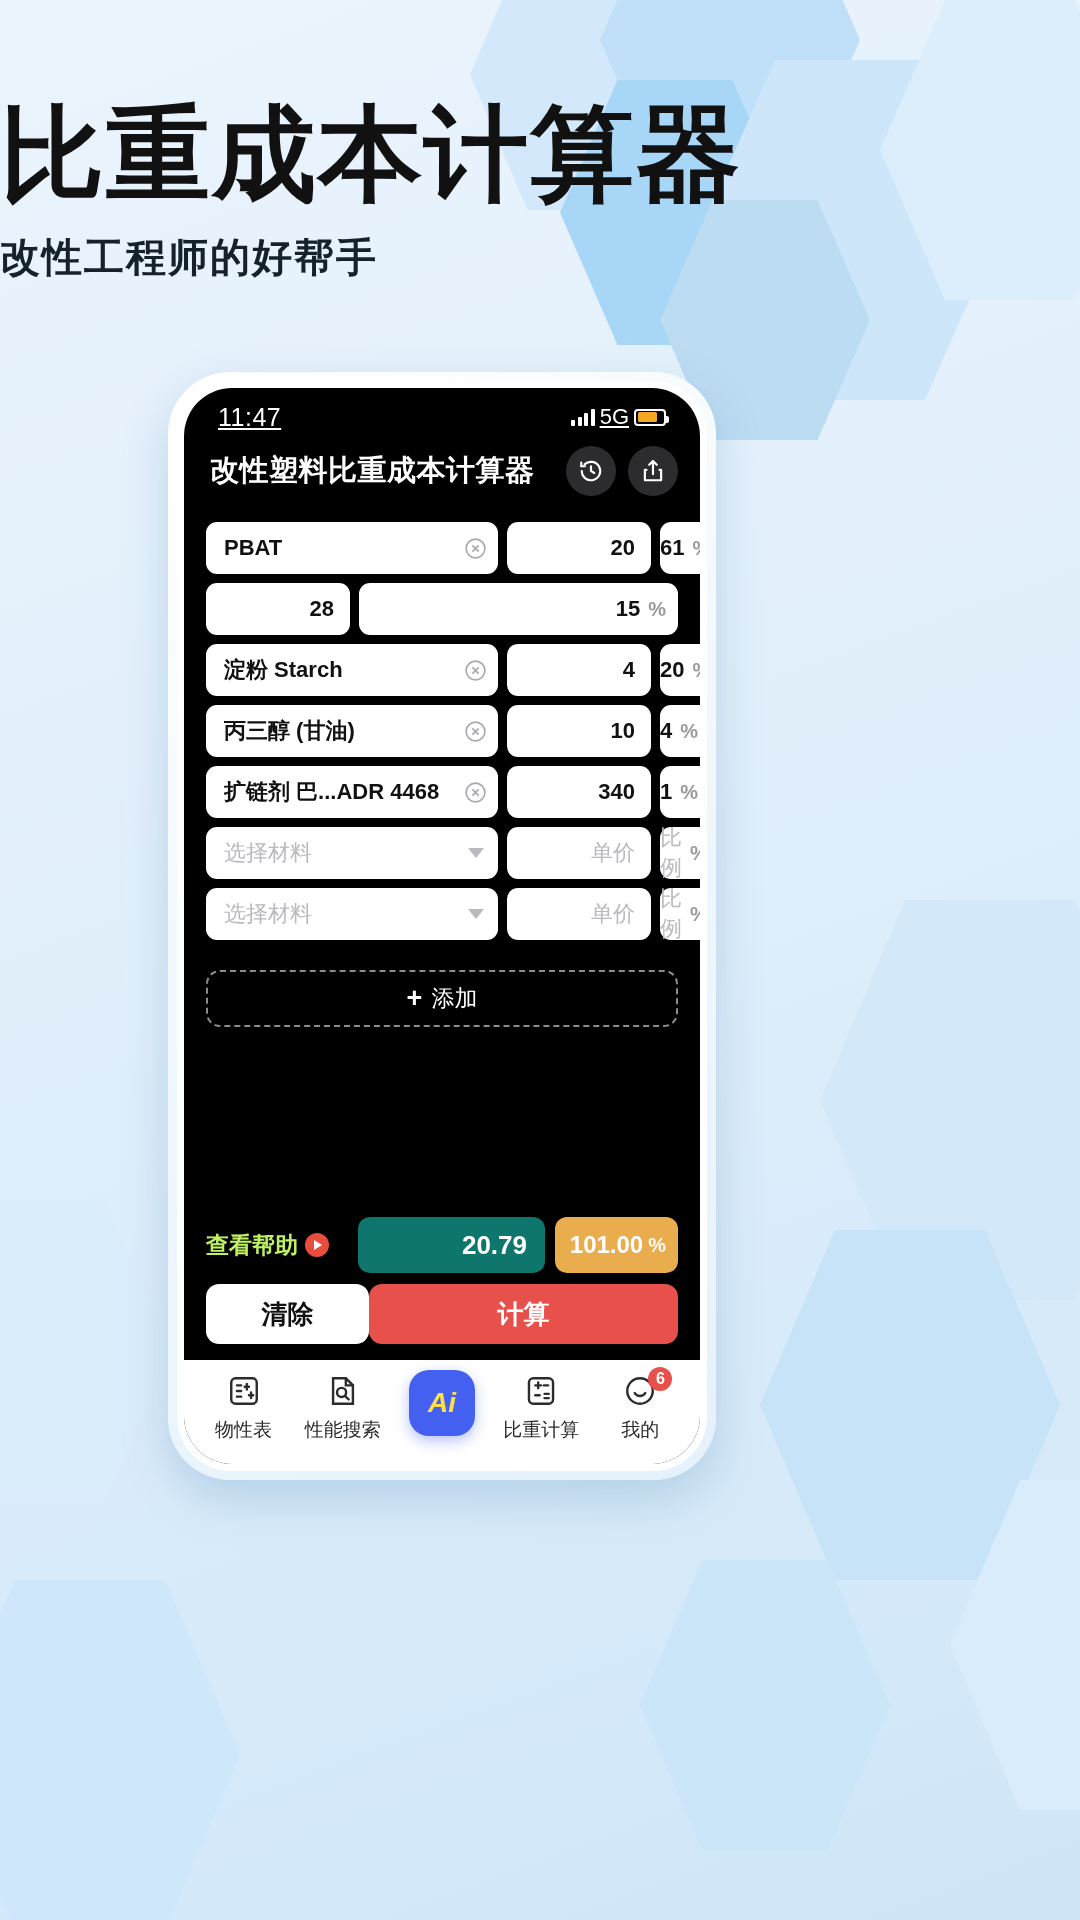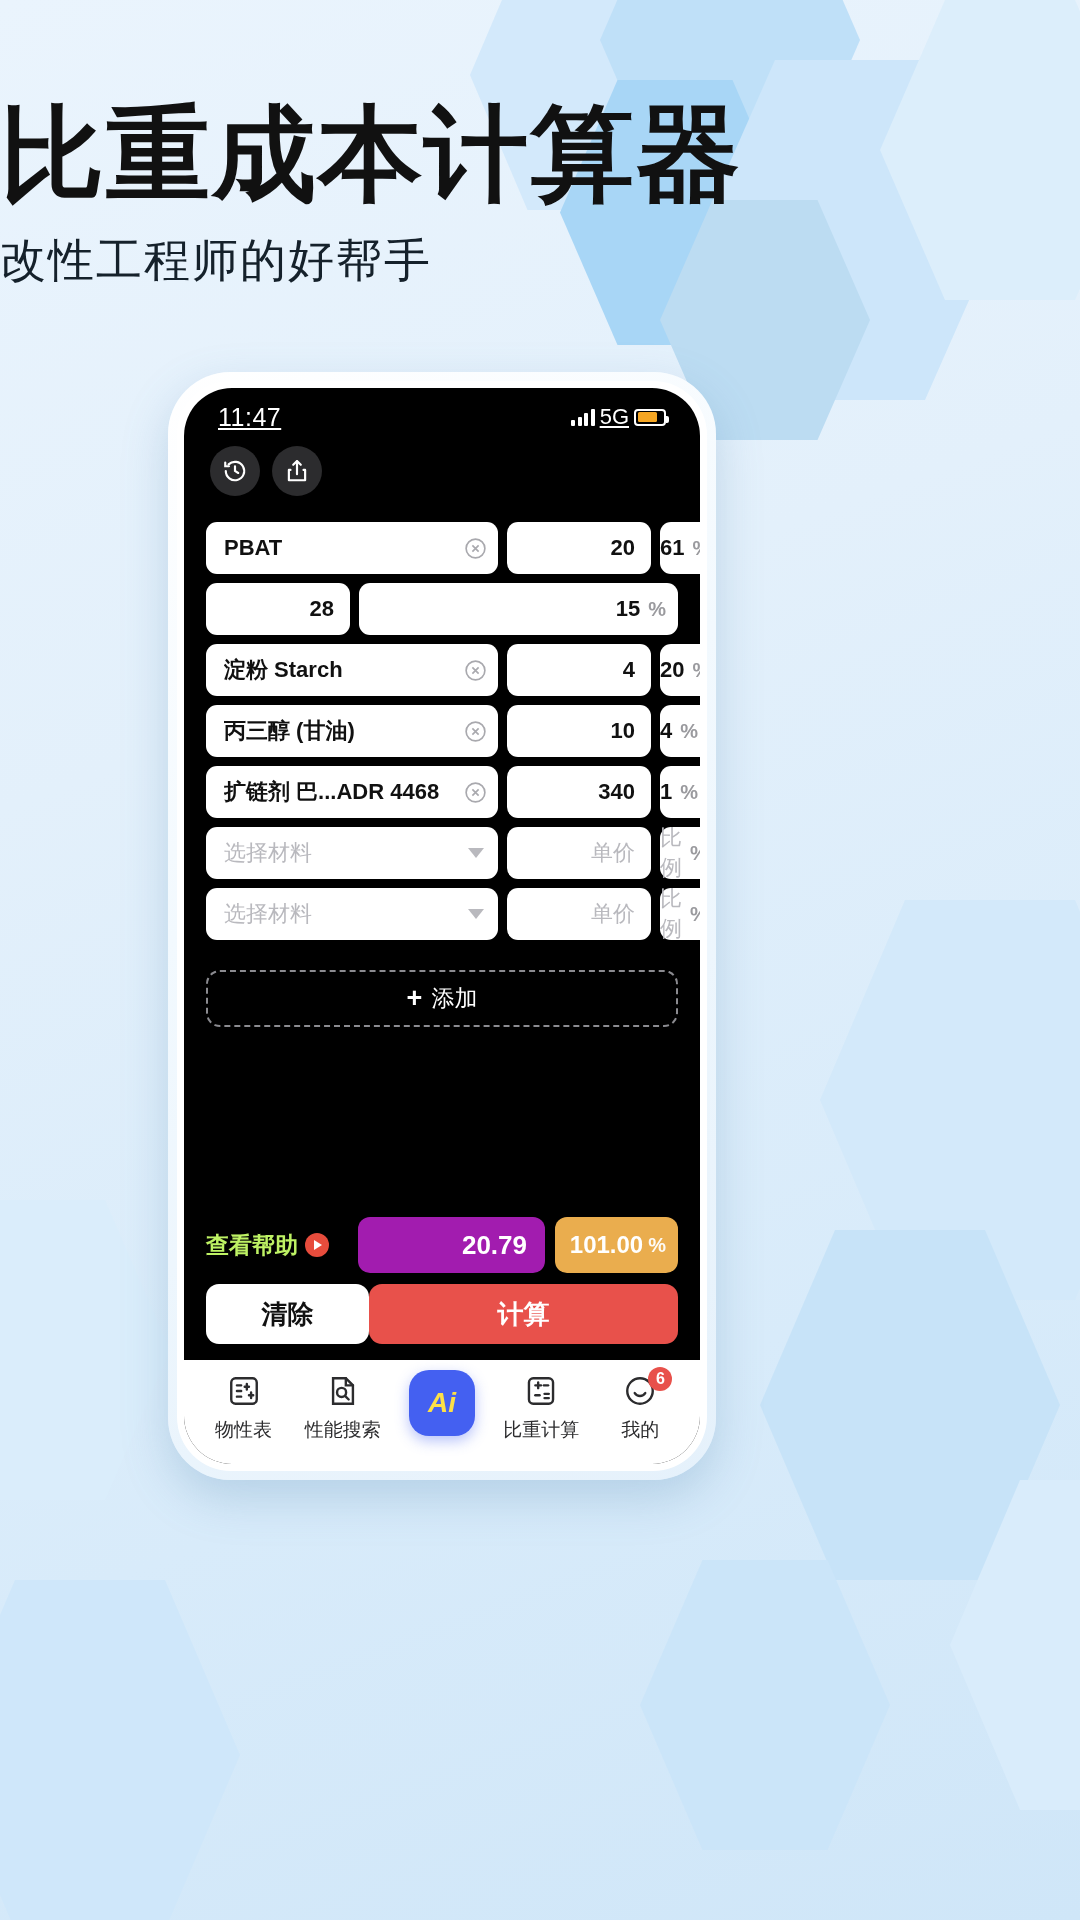--- a/index.html
+++ b/index.html
@@ -24,21 +24,21 @@
   .headline-wrap {
     position: absolute; top: 86px; left: 0; width: 905px;
     text-align: left; z-index: 5; margin-top: 10px;
   }
   .headline {
     font-size: 104px; font-weight: bold; color: #111; letter-spacing: 2px;
     line-height: 1.12;
   }
   .subheadline {
     margin-top: 18px;
-    font-size: 46px; font-weight: normal; color: #15212b; letter-spacing: 2px;
+    font-size: 40px; font-weight: bold; color: #15212b; letter-spacing: 2px;
   }
 
   
   .phone {
     position: absolute; left: 168px; top: 372px;
     width: 548px; height: 1108px;
     border-radius: 62px;
     background: linear-gradient(150deg, #ffffff 0%, #f2f9fe 40%, #e5f1fb 100%);
     padding: 9px;
     box-shadow: 0 18px 46px rgba(90,140,180,.28);
@@ -144,21 +144,21 @@
     margin-bottom: 11px;
   }
   .help-link {
     flex: 0 0 142px; display: flex; align-items: center; gap: 7px;
     color: #bef264; font-size: 23px; font-weight: bold;
   }
   .play-ico { width: 24px; height: 24px; border-radius: 50%; background:#e74c3c;
     display:flex; align-items:center; justify-content:center; }
   .play-ico::after { content:""; border-left:8px solid #fff; border-top:5px solid transparent; border-bottom:5px solid transparent; margin-left:2px; }
   .cost-pill {
-    flex: 1; height: 56px; background: #a21caf; border-radius: 12px;
+    flex: 1; height: 56px; background: #0f766e; border-radius: 12px;
     display: flex; align-items: center; justify-content: flex-end;
     padding-right: 18px; color:#fff; font-size: 26px; font-weight: 600;
   }
   .ratio-pill {
     flex: 0 0 123px; height: 56px; background: #eaad4e; border-radius: 12px;
     display: flex; align-items: center; justify-content: flex-end;
     padding-right: 12px; color:#fff; font-size: 24px; font-weight: 600; gap: 5px;
   }
   .ratio-pct { font-size: 20px; opacity: .95; }
 
@@ -235,20 +235,21 @@
               <i></i>
             </div>
         <div class="net-label">5G</div>
         <div class="battery">
               <span></span>
             </div>
       </div>
     </div>
 
     <div class="app-header">
+      <div class="app-title">改性塑料比重成本计算器</div>
       <div class="hdr-btns">
         <div class="circle-btn">
           <svg viewBox="0 0 24 24" fill="none" stroke="#fff" stroke-width="2" stroke-linecap="round">
             <path d="M3.5 12a8.5 8.5 0 1 0 2.6-6.1"></path>
                 <path d="M3 4.2v3.4h3.4"></path>
                 <path d="M12 7.6V12l3 1.8"></path>
           </svg>
         </div>
         <div class="circle-btn">
           <svg viewBox="0 0 24 24" fill="none" stroke="#fff" stroke-width="2" stroke-linecap="round" stroke-linejoin="round">

